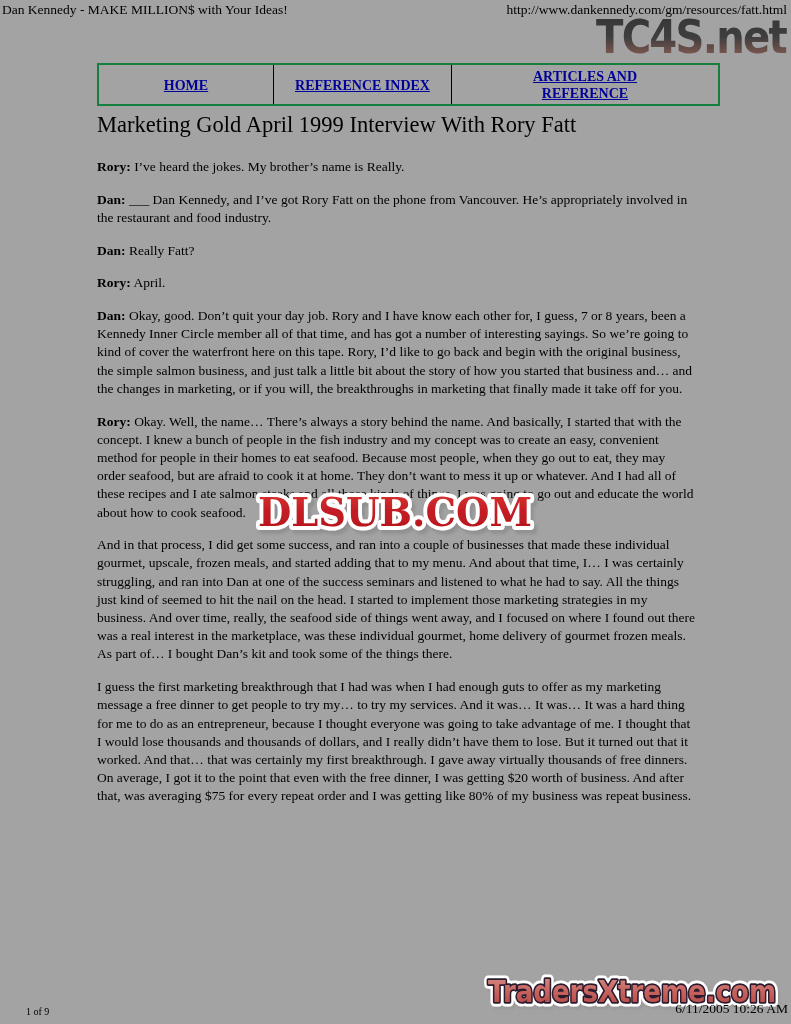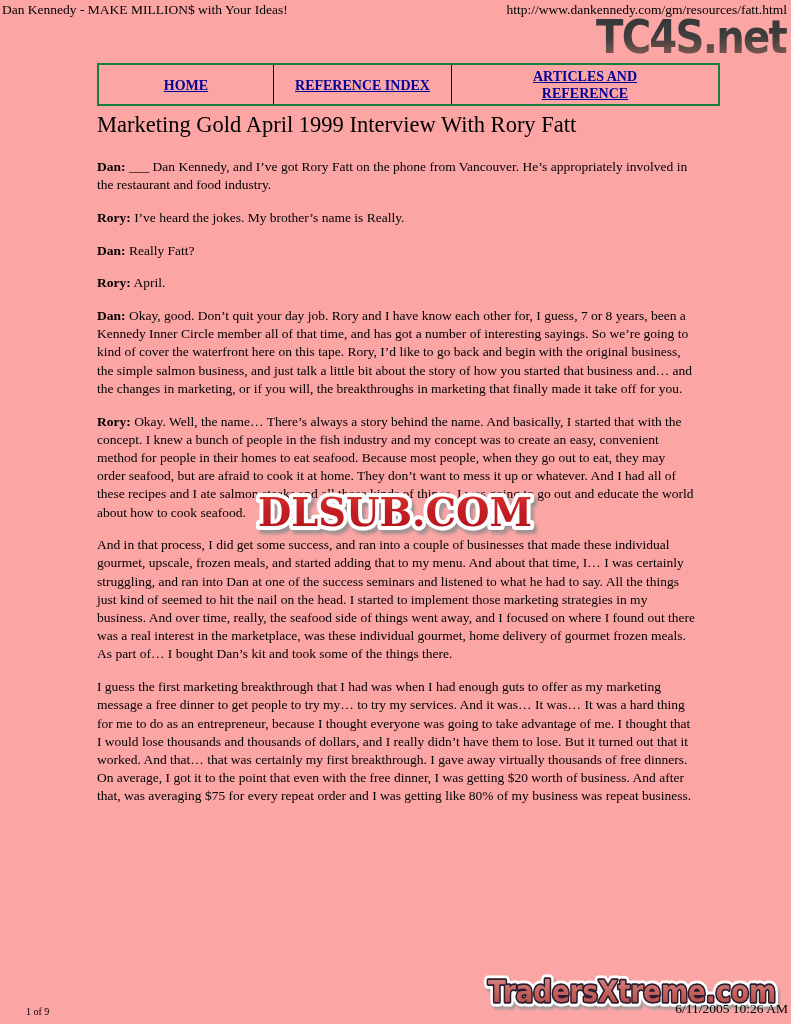--- a/index.html
+++ b/index.html
@@ -1,16 +1,16 @@
 <!DOCTYPE html>
 <html><head>
 <meta charset="utf-8">
 <style>
   html,body{margin:0;padding:0;background:#fff;}
-  .page{position:relative;width:791px;height:1024px;background:#fca5a5;overflow:hidden;
+  .page{position:relative;width:791px;height:1024px;background:#a3a3a3;overflow:hidden;
         font-family:"Liberation Serif","DejaVu Serif",serif;color:#000;}
 
   
   .doc-title{position:absolute;left:2px;top:2px;font-size:13.5px;white-space:nowrap;}
   .doc-url{position:absolute;right:4px;top:2px;font-size:13.5px;white-space:nowrap;}
   .tc4s-logo{position:absolute;top:13px;right:2px;z-index:5;margin-left:26px;}
 
   
   .nav-table{position:absolute;left:97px;top:63px;width:601px;border-collapse:collapse;
              border:2px solid #15803d;table-layout:fixed;}
@@ -70,22 +70,22 @@
       <td style="width:258px">
         <a href="#" class="nav-link narrow">ARTICLES AND REFERENCE</a>
       </td>
     </tr>
   </tbody>
     </table>
 
   <h1 class="article-title">Marketing Gold April 1999 Interview With Rory Fatt</h1>
 
   <div class="content">
+    <p><b class="spk">Rory:</b><span> I’ve heard the jokes. My brother’s name is Really.</span></p>
     <p><b class="spk">Dan:</b><span> ___ Dan Kennedy, and I’ve got Rory Fatt on the phone from Vancouver. He’s appropriately involved in the restaurant and food industry.</span></p>
-    <p><b class="spk">Rory:</b><span> I’ve heard the jokes. My brother’s name is Really.</span></p>
     <p><b class="spk">Dan:</b><span> Really Fatt?</span></p>
     <p><b class="spk">Rory:</b><span> April.</span></p>
     <p><b class="spk">Dan:</b><span> Okay, good. Don’t quit your day job. Rory and I have know each other for, I guess, 7 or 8 years, been a Kennedy Inner Circle member all of that time, and has got a number of interesting sayings. So we’re going to kind of cover the waterfront here on this tape. Rory, I’d like to go back and begin with the original business, the simple salmon business, and just talk a little bit about the story of how you started that business and… and the changes in marketing, or if you will, the breakthroughs in marketing that finally made it take off for you.</span></p>
     <p><b class="spk">Rory:</b><span> Okay. Well, the name… There’s always a story behind the name. And basically, I started that with the concept. I knew a bunch of people in the fish industry and my concept was to create an easy, convenient method for people in their homes to eat seafood. Because most people, when they go out to eat, they may order seafood, but are afraid to cook it at home. They don’t want to mess it up or whatever. And I had all of these recipes and I ate salmon steaks and all those kinds of things. I was going to go out and educate the world about how to cook seafood.</span></p>
     <p><b class="spk"></b><span>And in that process, I did get some success, and ran into a couple of businesses that made these individual gourmet, upscale, frozen meals, and started adding that to my menu. And about that time, I… I was certainly struggling, and ran into Dan at one of the success seminars and listened to what he had to say. All the things just kind of seemed to hit the nail on the head. I started to implement those marketing strategies in my business. And over time, really, the seafood side of things went away, and I focused on where I found out there was a real interest in the marketplace, was these individual gourmet, home delivery of gourmet frozen meals. As part of… I bought Dan’s kit and took some of the things there.</span></p>
     <p><b class="spk"></b><span>I guess the first marketing breakthrough that I had was when I had enough guts to offer as my marketing message a free dinner to get people to try my… to try my services. And it was… It was… It was a hard thing for me to do as an entrepreneur, because I thought everyone was going to take advantage of me. I thought that I would lose thousands and thousands of dollars, and I really didn’t have them to lose. But it turned out that it worked. And that… that was certainly my first breakthrough. I gave away virtually thousands of free dinners. On average, I got it to the point that even with the free dinner, I was getting $20 worth of business. And after that, was averaging $75 for every repeat order and I was getting like 80% of my business was repeat business.</span></p>
   </div>
 
   <div class="dlsub">
     <svg width="290" height="54" viewBox="0 0 290 54">

